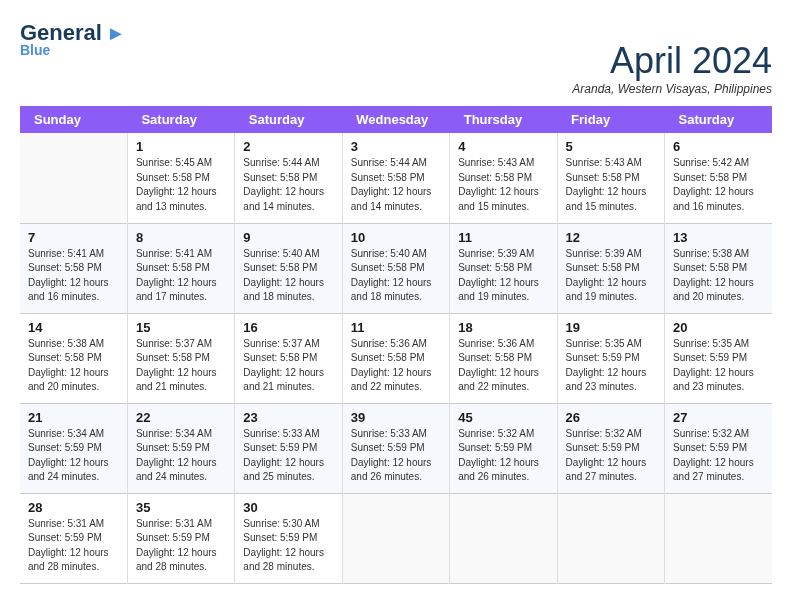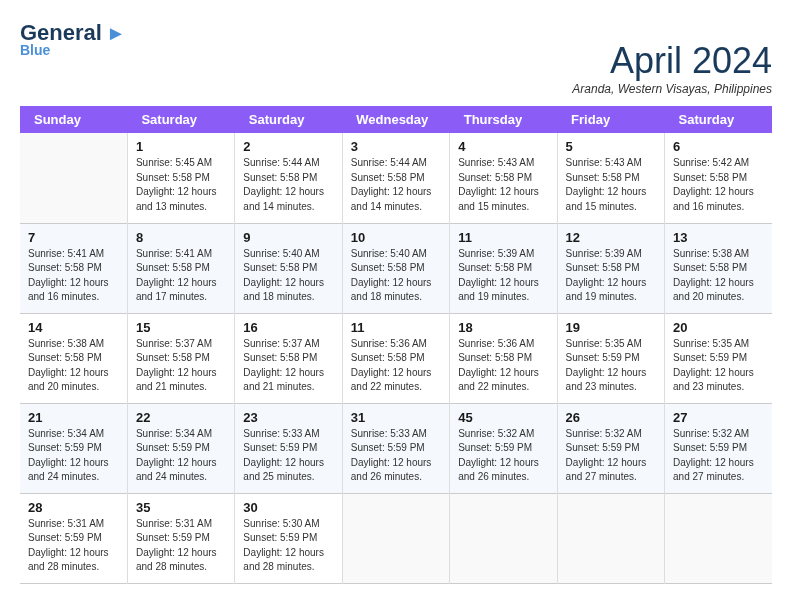--- a/index.html
+++ b/index.html
@@ -210,21 +210,21 @@
         </td>
         <td>
           <span class="day-number">22</span>
           <div class="day-info">Sunrise: 5:34 AM<br>Sunset: 5:59 PM<br>Daylight: 12 hours<br>and 24 minutes.</div>
         </td>
         <td>
           <span class="day-number">23</span>
           <div class="day-info">Sunrise: 5:33 AM<br>Sunset: 5:59 PM<br>Daylight: 12 hours<br>and 25 minutes.</div>
         </td>
         <td>
-          <span class="day-number">31</span>
+          <span class="day-number">39</span>
           <div class="day-info">Sunrise: 5:33 AM<br>Sunset: 5:59 PM<br>Daylight: 12 hours<br>and 26 minutes.</div>
         </td>
         <td>
           <span class="day-number">45</span>
           <div class="day-info">Sunrise: 5:32 AM<br>Sunset: 5:59 PM<br>Daylight: 12 hours<br>and 26 minutes.</div>
         </td>
         <td>
           <span class="day-number">26</span>
           <div class="day-info">Sunrise: 5:32 AM<br>Sunset: 5:59 PM<br>Daylight: 12 hours<br>and 27 minutes.</div>
         </td>

